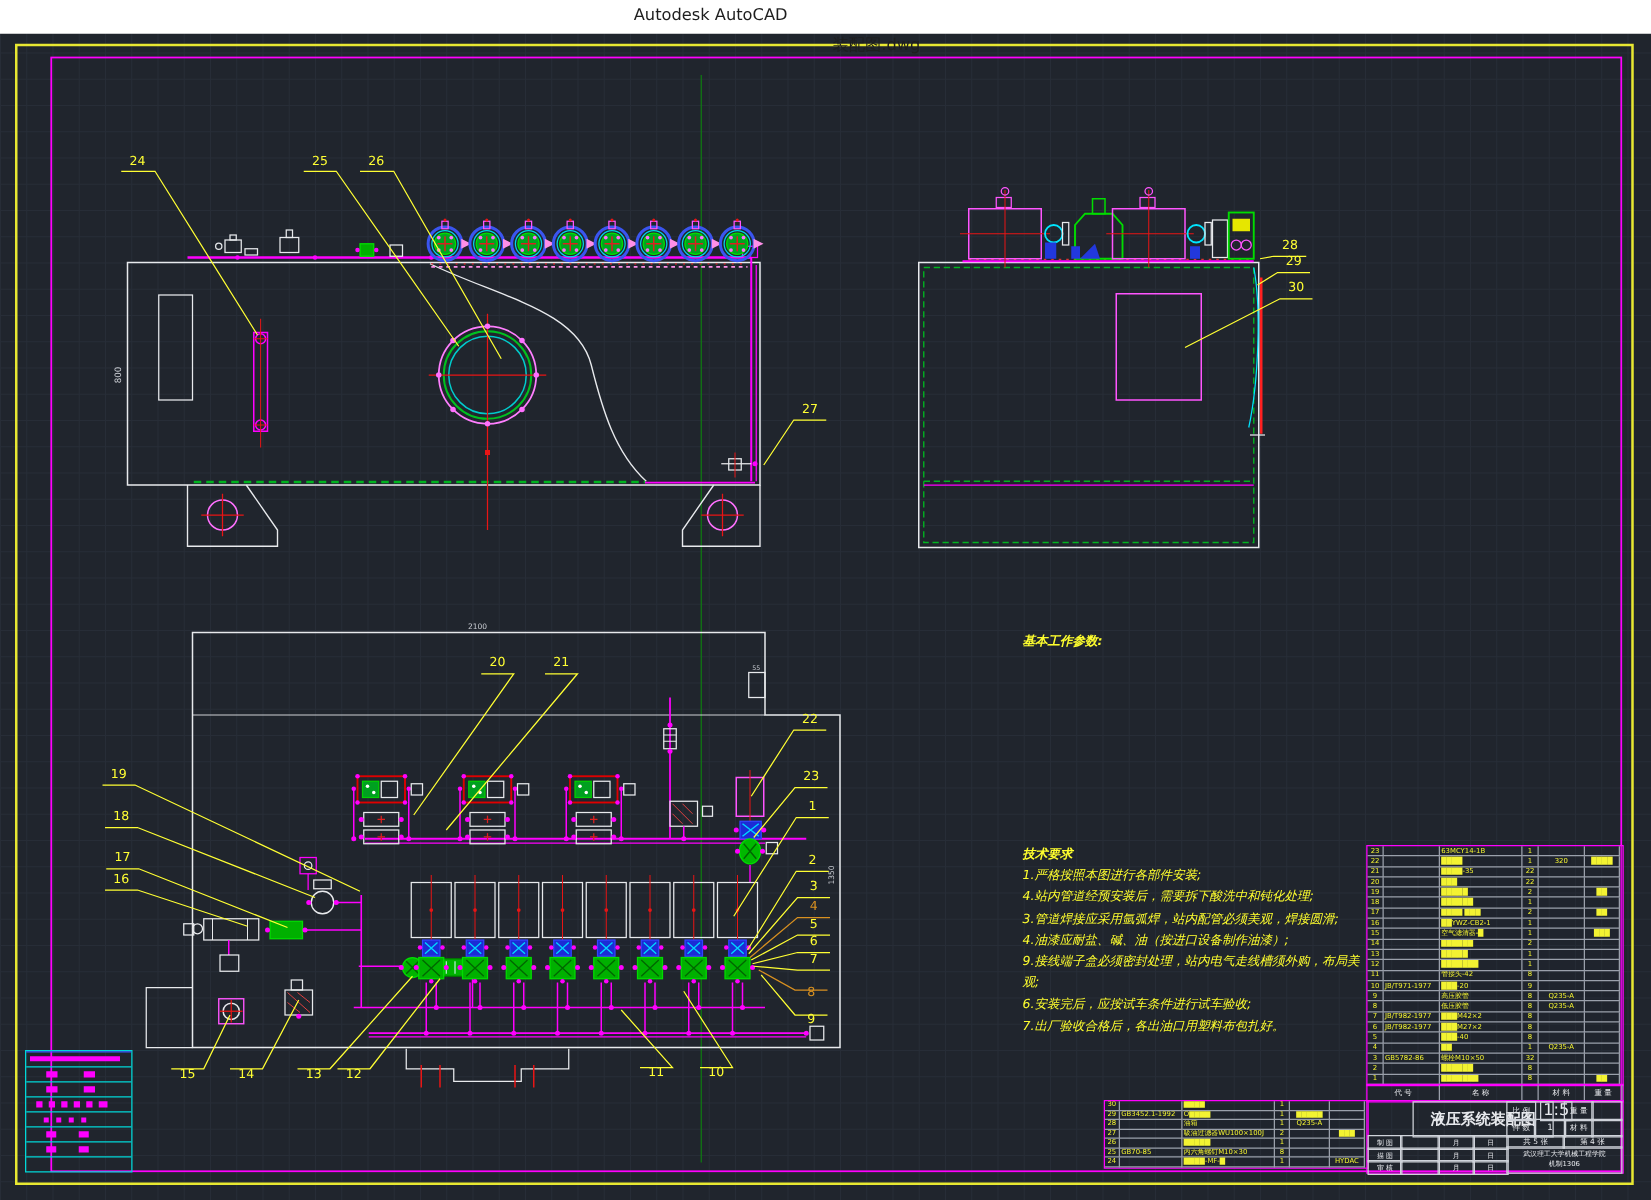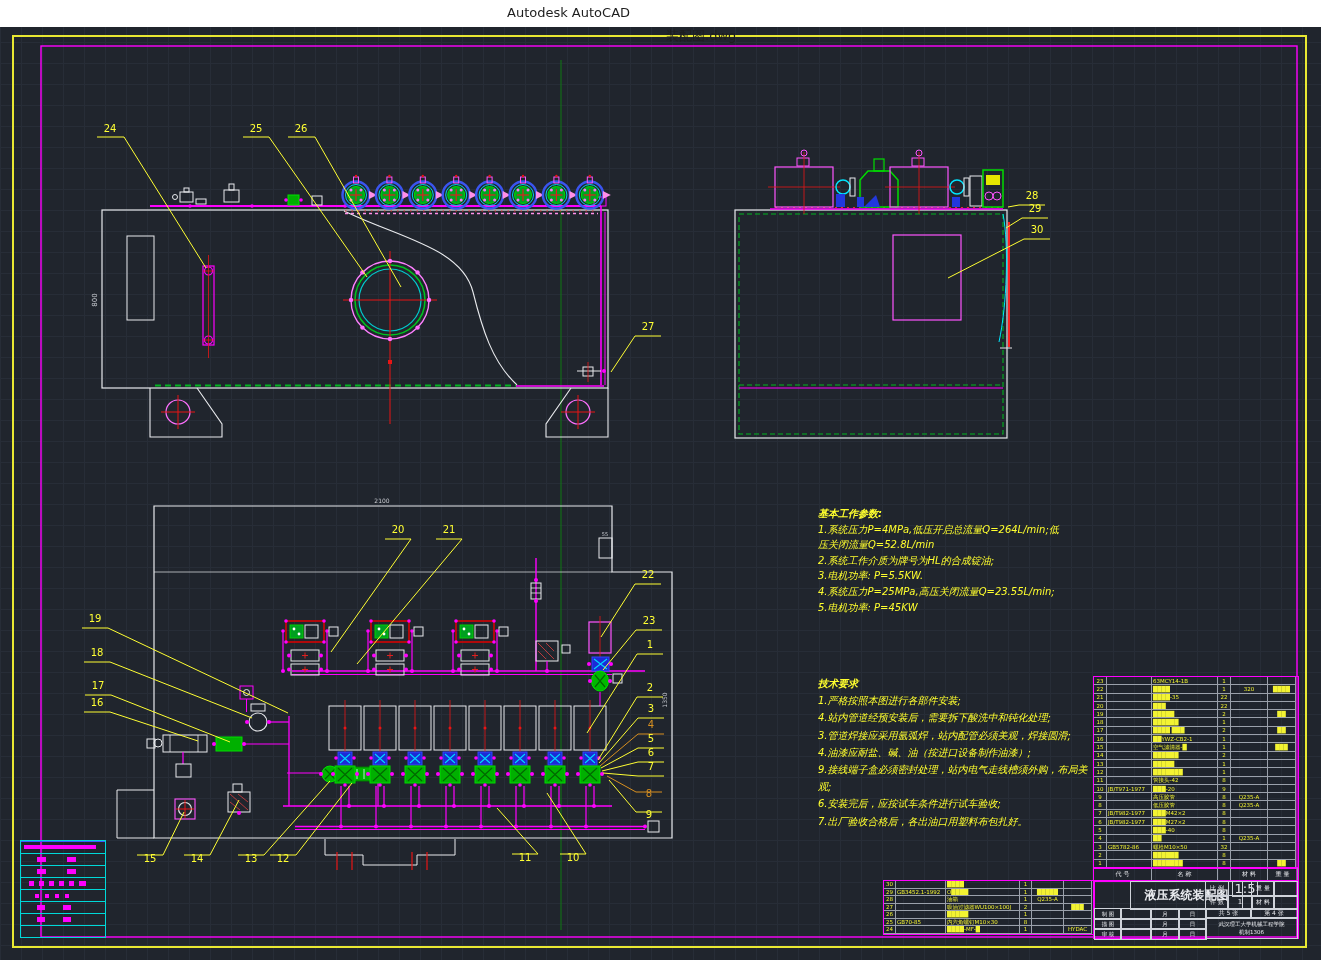--- a/index.html
+++ b/index.html
@@ -679,28 +679,20 @@
         <text x="283" y="862" fill="#ffff33" font-size="10" text-anchor="middle">12</text>
         <polyline points="512,854 538,854 497,808" fill="none" stroke="#ffff33" stroke-width="1"></polyline>
         <text x="525" y="861" fill="#ffff33" font-size="10" text-anchor="middle">11</text>
         <polyline points="560,854 586,854 547,793" fill="none" stroke="#ffff33" stroke-width="1"></polyline>
         <text x="573" y="861" fill="#ffff33" font-size="10" text-anchor="middle">10</text>
       </g>
   </svg>
 
   <div class="note" id="note1" style="left:818px;top:506px;">
     <div class="nt ln">基本工作参数:</div>
-    <div>
-        <div class="ln">1.系统压力P=4MPa,低压开启总流量Q=264L/min;低</div>
-        <div class="ln">压关闭流量Q=52.8L/min</div>
-        <div class="ln">2.系统工作介质为牌号为HL的合成锭油;</div>
-        <div class="ln">3.电机功率: P=5.5KW.</div>
-        <div class="ln">4.系统压力P=25MPa,高压关闭流量Q=23.55L/min;</div>
-        <div class="ln">5.电机功率: P=45KW</div>
-      </div>
   </div>
   <div class="note" id="note2" style="left:818px;top:675px;">
     <div class="nt ln">技术要求</div>
     <div>
         <div class="ln">1.严格按照本图进行各部件安装;</div>
         <div class="ln">4.站内管道经预安装后，需要拆下酸洗中和钝化处理;</div>
         <div class="ln">3.管道焊接应采用氩弧焊，站内配管必须美观，焊接圆滑;</div>
         <div class="ln">4.油漆应耐盐、碱、油（按进口设备制作油漆）;</div>
         <div class="ln">9.接线端子盒必须密封处理，站内电气走线槽须外购，布局美</div>
         <div class="ln">观;</div>

